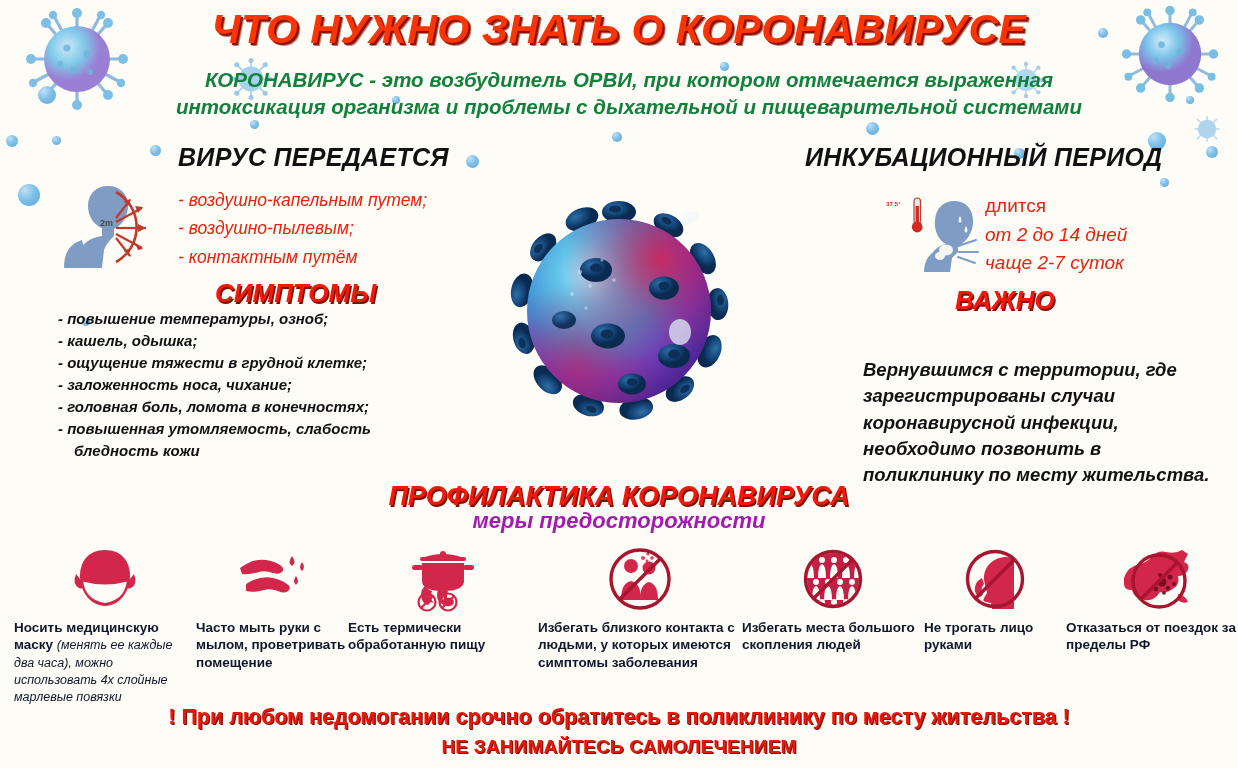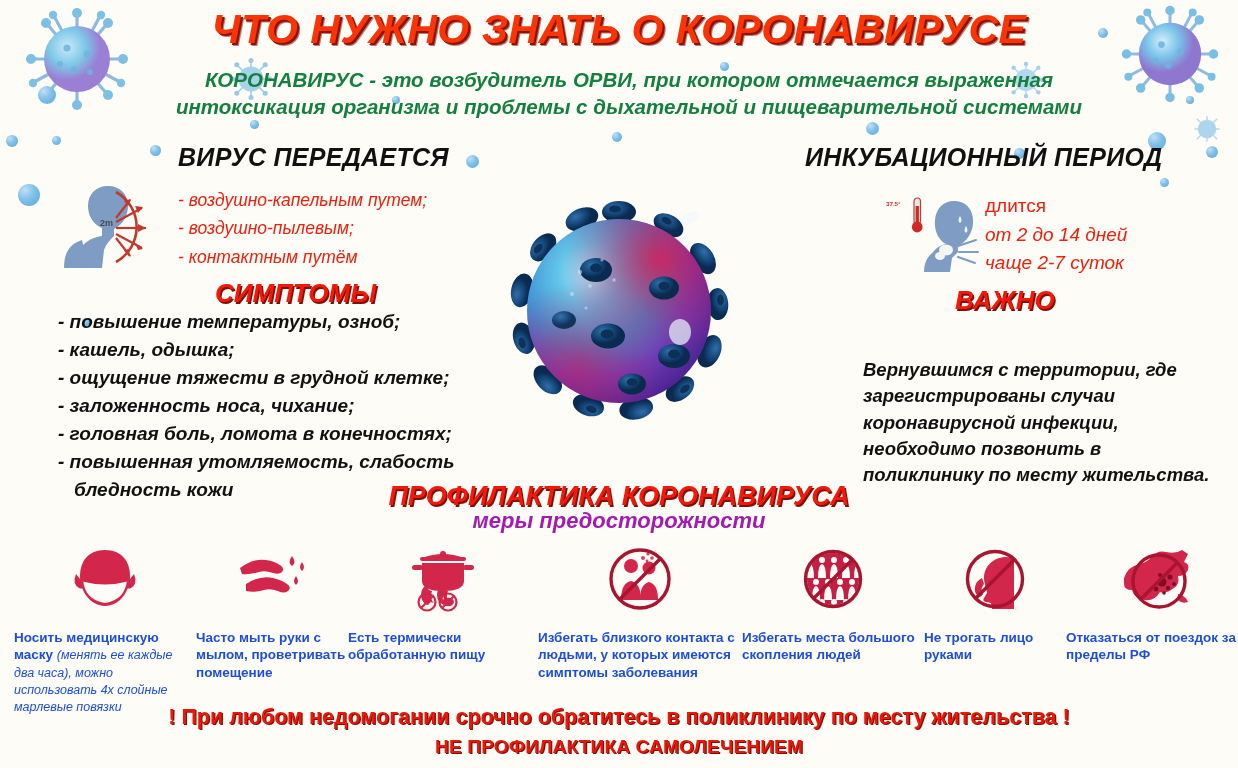--- a/index.html
+++ b/index.html
@@ -62,21 +62,21 @@
   .trans-list {
     position: absolute; left: 178px; top: 186px;
     font-size: 17.5px; font-style: italic; color: #e8220e;
     line-height: 1.62;
   }
   .trans-list div { white-space: nowrap; }
 
   
   .symp-list {
     position: absolute; left: 58px; top: 308px;
-    font-size: 19px; font-weight: bold; font-style: italic;
+    font-size: 15px; font-weight: bold; font-style: italic;
     color: #111; line-height: 1.47;
   }
   .symp-list div { white-space: nowrap; }
   .symp-list div.cont { padding-left: 16px; }
 
   
   .incub-text {
     position: absolute; left: 985px; top: 192px;
     font-size: 19px; color: #e8220e; line-height: 1.5;
   }
@@ -100,22 +100,22 @@
   
   .cards {
     position: absolute; left: 0; top: 545px; width: 1238px; height: 155px;
     display: flex; align-items: flex-start;
   }
   .card { position: relative; height: 155px; }
   .card .icon-wrap {
     height: 68px; display: flex; align-items: center; justify-content: center;
   }
   .card .cap {
-    margin-top: 16px;
-    font-size: 13.5px; font-weight: bold; color: #1d4ed8; line-height: 1.28;
+    margin-top: 6px;
+    font-size: 13.5px; font-weight: bold; color: #0f172a; line-height: 1.28;
   }
   .card .cap .note { font-weight: normal; font-style: italic; font-size: 12.5px; }
 
   
   .banner1 {
     position: absolute; left: 0; right: 0; top: 705px;
     text-align: center;
     font-size: 21.5px; font-weight: bold;
     color: #e8190a; text-shadow: 1.2px 1.2px 0 #7d1108;
     white-space: nowrap;
@@ -713,15 +713,15 @@
           <line x1="29" y1="51" x2="65" y2="15" stroke="#a8152f" stroke-width="3.4"></line>
         </svg>
       </div>
       <div class="cap">
         <span>Отказаться от поездок за пределы РФ</span>
       </div>
     </div>
   </div>
 
   <div class="banner1">! При любом недомогании срочно обратитесь в поликлинику по месту жительства !</div>
-  <div class="banner2">НЕ ПРОФИЛАКТИКА САМОЛЕЧЕНИЕМ</div>
+  <div class="banner2">НЕ ЗАНИМАЙТЕСЬ САМОЛЕЧЕНИЕМ</div>
 
 </div>
 
 </body></html>

